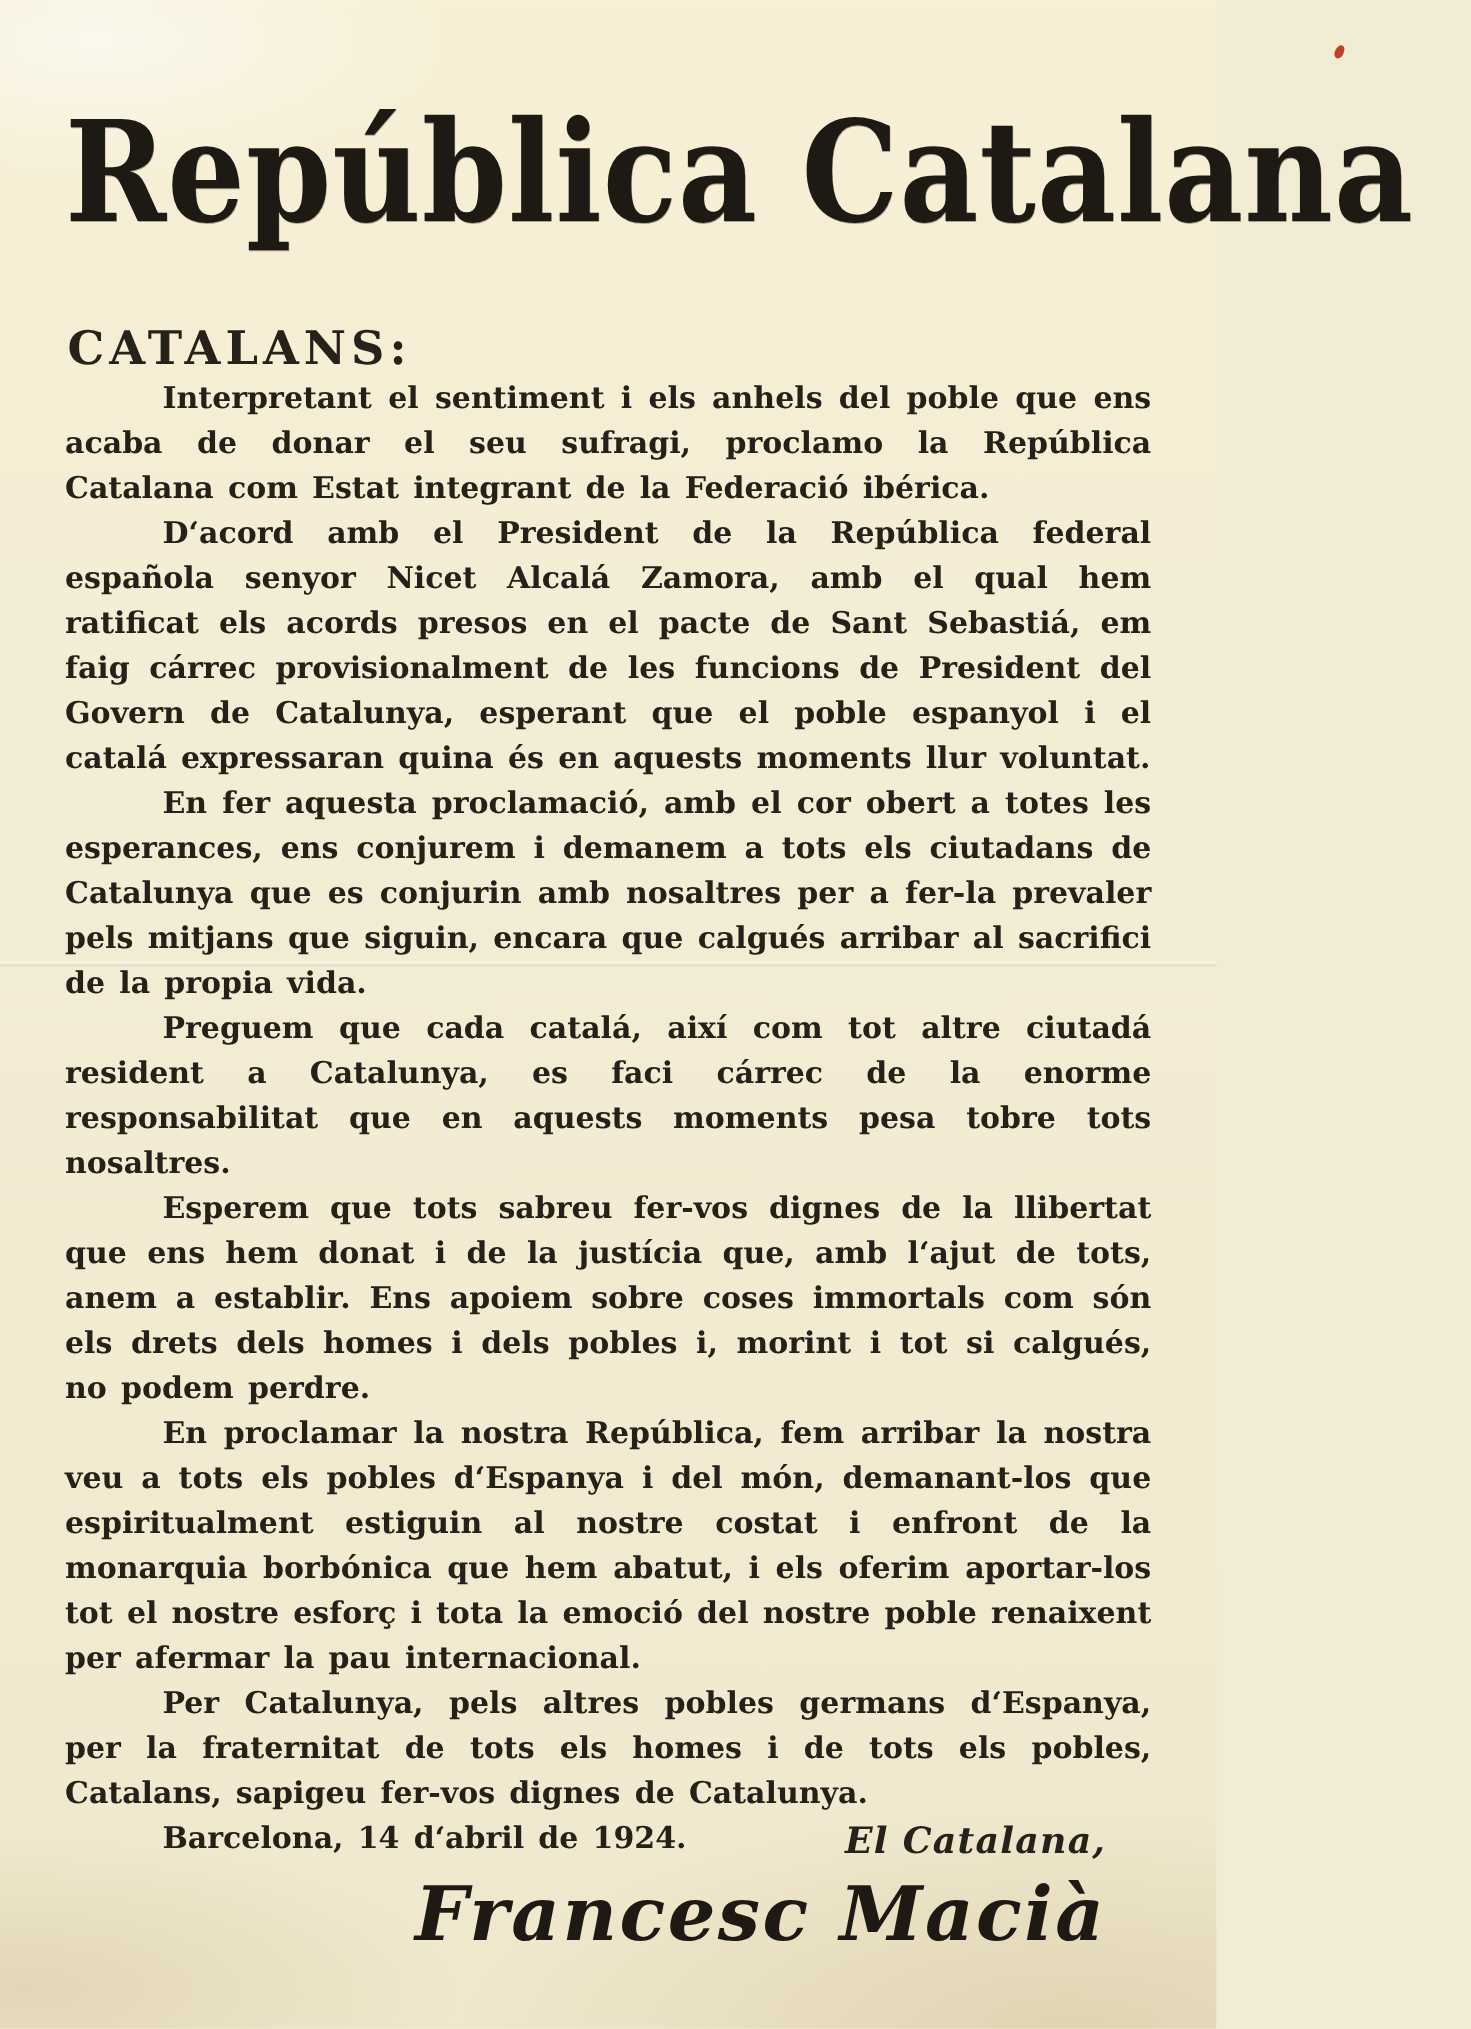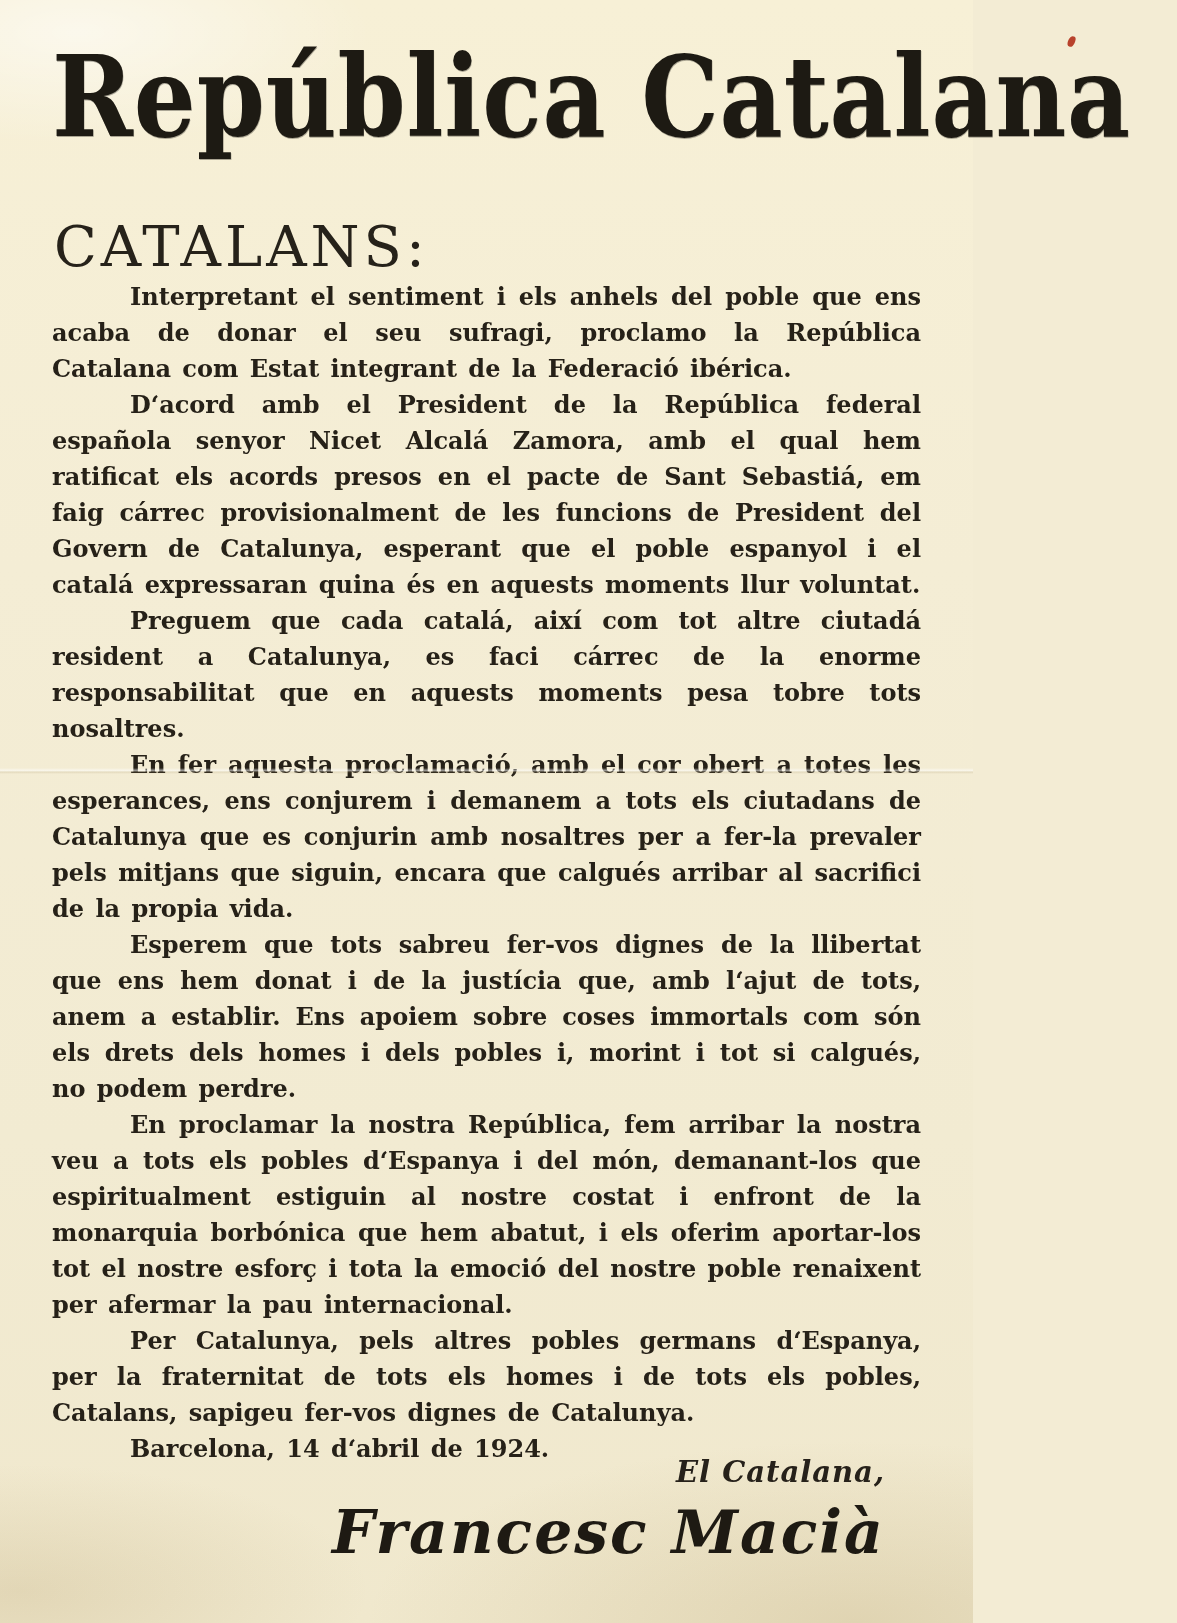--- a/index.html
+++ b/index.html
@@ -12,21 +12,21 @@
     overflow: hidden;
     background: #f3ecd4;
     font-family: "DejaVu Serif", serif;
     color: #221e16;
   }
   .poster {
     position: relative;
     width: 973px;
     height: 1623px;
     box-sizing: border-box;
-    padding: 24px 52px 0 52px;
+    padding: 66px 52px 0 52px;
     background:
       radial-gradient(ellipse 420px 160px at 8% 2%, rgba(255,255,255,0.55), rgba(255,255,255,0) 70%),
       radial-gradient(ellipse 700px 260px at 88% 100%, rgba(182,160,108,0.28), rgba(182,160,108,0) 70%),
       radial-gradient(ellipse 500px 180px at 2% 98%, rgba(176,152,100,0.22), rgba(176,152,100,0) 70%),
       linear-gradient(180deg, #f7f0d6 0%, #f4edd5 35%, #f2ebd2 70%, #f0e8cd 100%);
   }
   
   .fold {
     position: absolute;
     left: 0;
@@ -57,22 +57,22 @@
     line-height: 1.05;
     letter-spacing: 1px;
     white-space: nowrap;
     transform: scaleX(0.87);
     transform-origin: left center;
     color: #1d1a13;
     text-shadow: 0.5px 0.5px 0 rgba(29,26,19,0.35);
   }
   .salutation {
     margin: 58px 0 0 2px;
-    font-size: 56px;
-    font-weight: normal;
+    font-size: 37px;
+    font-weight: bold;
     letter-spacing: 4px;
     color: #26221a;
   }
   .body-text {
     font-size: 24px;
     line-height: 36px;
     font-weight: bold;
     text-align: justify;
     word-spacing: 3px;
     color: #262118;
@@ -115,22 +115,22 @@
   <div class="speck"></div>
   <div class="fold"></div>
 
   <h1 class="title">República Catalana</h1>
 
   <h2 class="salutation">CATALANS:</h2>
 
   <div class="body-text">
     <p>Interpretant el sentiment i els anhels del poble que ens acaba de donar el seu sufragi, proclamo la República Catalana com Estat integrant de la Federació ibérica.</p>
     <p>D‘acord amb el President de la República federal española senyor Nicet Alcalá Zamora, amb el qual hem ratificat els acords presos en el pacte de Sant Sebastiá, em faig cárrec provisionalment de les funcions de President del Govern de Catalunya, esperant que el poble espanyol i el catalá expressaran quina és en aquests moments llur voluntat.</p>
+    <p>En fer aquesta proclamació, amb el cor obert a totes les esperances, ens conjurem i demanem a tots els ciutadans de Catalunya que es conjurin amb nosaltres per a fer-la prevaler pels mitjans que siguin, encara que calgués arribar al sacrifici de la propia vida.</p>
     <p>Preguem que cada catalá, així com tot altre ciutadá resident a Catalunya, es faci cárrec de la enorme responsabilitat que en aquests moments pesa tobre tots nosaltres.</p>
-    <p>En fer aquesta proclamació, amb el cor obert a totes les esperances, ens conjurem i demanem a tots els ciutadans de Catalunya que es conjurin amb nosaltres per a fer-la prevaler pels mitjans que siguin, encara que calgués arribar al sacrifici de la propia vida.</p>
     <p>Esperem que tots sabreu fer-vos dignes de la llibertat que ens hem donat i de la justícia que, amb l‘ajut de tots, anem a establir.  Ens apoiem sobre coses immortals com són els drets dels homes i dels pobles i, morint i tot si calgués, no podem perdre.</p>
     <p>En proclamar la nostra República, fem arribar la nostra veu a tots els pobles d‘Espanya i del món, demanant-los que espiritualment estiguin al nostre costat i enfront de la monarquia borbónica que hem abatut, i els oferim aportar-los tot el nostre esforç i tota la emoció del nostre poble renaixent per afermar la pau internacional.</p>
     <p>Per Catalunya, pels altres pobles germans d‘Espanya, per la fraternitat de tots els homes i de tots els pobles, Catalans, sapigeu fer-vos dignes de Catalunya.</p>
     <p class="dateline">Barcelona, 14 d‘abril de 1924.</p>
   </div>
 
   <div class="signature">
     <div class="role">El Catalana,</div>
     <div class="name">Francesc Macià</div>
   </div>

